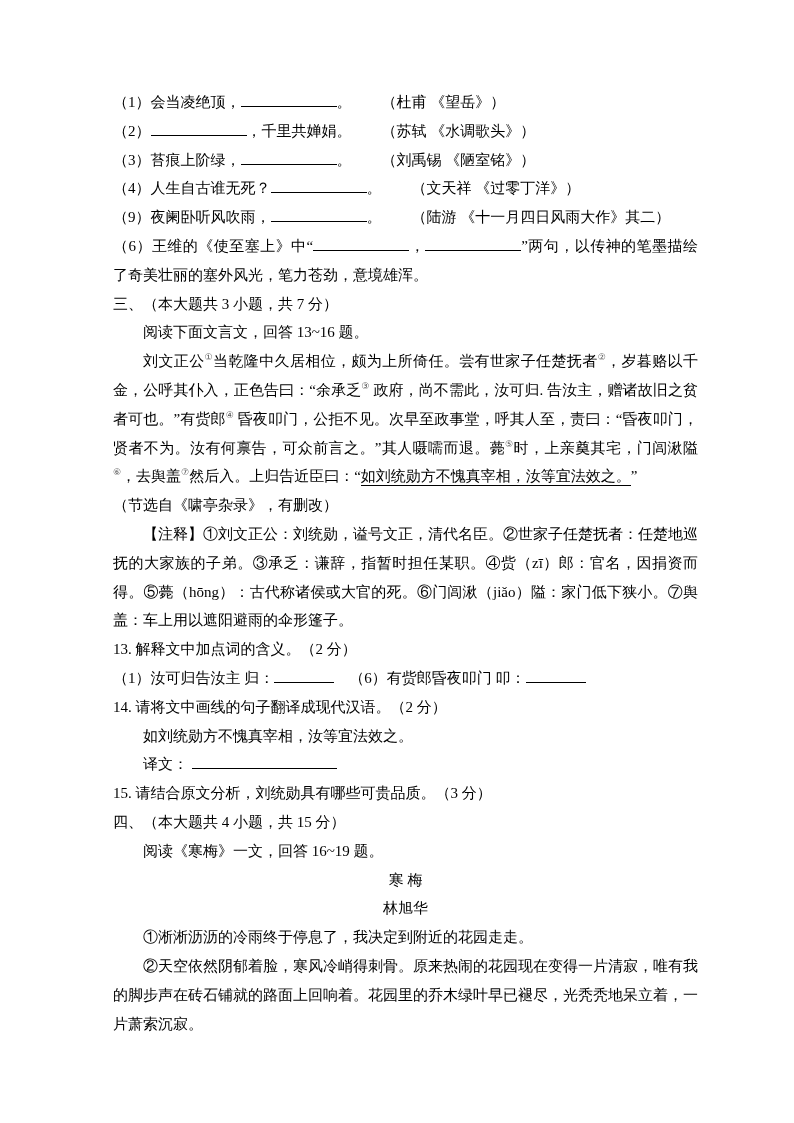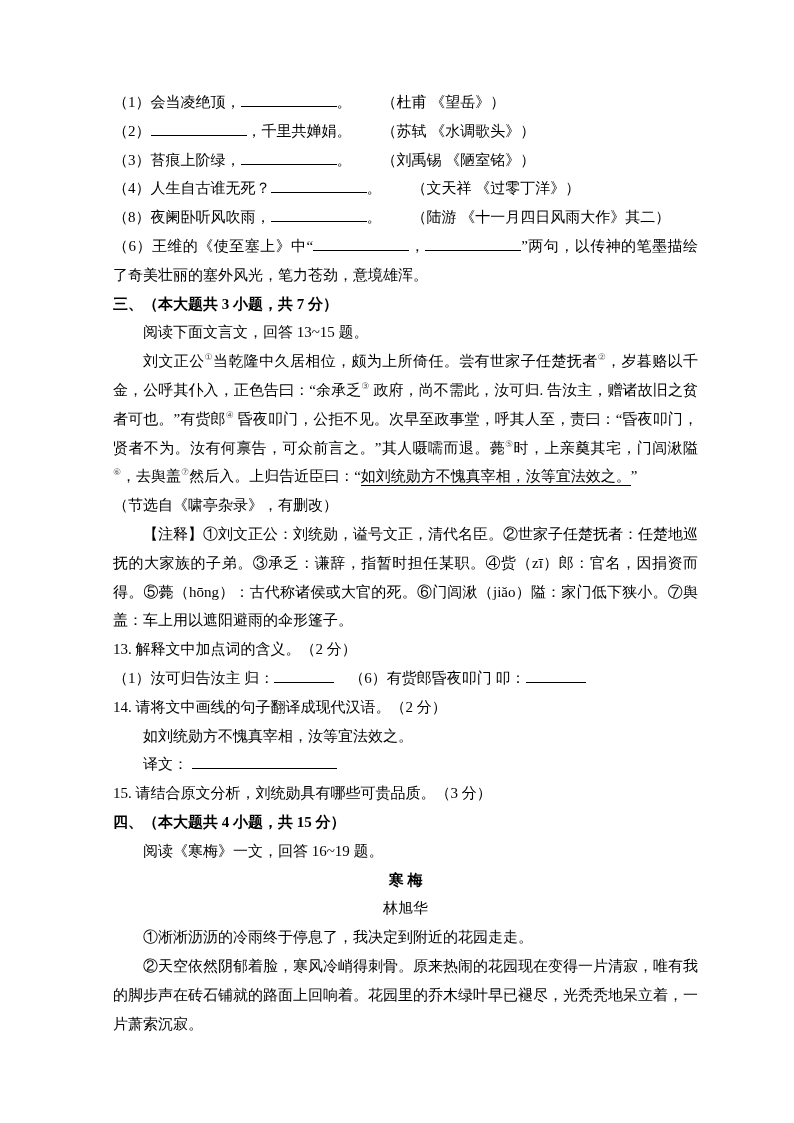--- a/index.html
+++ b/index.html
@@ -18,21 +18,21 @@
   }
   .doc {
     box-sizing: border-box;
     width: 794px;
     height: 1123px;
     padding: 88px 96px 20px 113px;
     text-align: justify;
   }
   p { margin: 0; padding: 0; }
   .indent { text-indent: 2em; }
-  .bold { font-weight: bold; }
+  .bold { font-weight: normal; }
   .center { text-align: center; text-indent: 0; }
   .right { text-indent: 0; }
   .blank {
     display: inline-block;
     border-bottom: 1px solid #000;
     height: 14px;
     vertical-align: baseline;
   }
   .blank.fill  { width: 96px; }
   .blank.short { width: 60px; }
@@ -50,25 +50,25 @@
 </style>
 </head>
 <body>
 
 <div class="doc">
 
   <p><span>（1）会当凌绝顶，</span><span class="blank fill"></span><span>。　　（杜甫 《望岳》）</span></p>
   <p><span>（2）</span><span class="blank fill"></span><span>，千里共婵娟。　　（苏轼 《水调歌头》）</span></p>
   <p><span>（3）苔痕上阶绿，</span><span class="blank fill"></span><span>。　　（刘禹锡 《陋室铭》）</span></p>
   <p><span>（4）人生自古谁无死？</span><span class="blank fill"></span><span>。　　（文天祥 《过零丁洋》）</span></p>
-  <p><span>（8）夜阑卧听风吹雨，</span><span class="blank fill"></span><span>。　　（陆游 《十一月四日风雨大作》其二）</span></p>
+  <p><span>（9）夜阑卧听风吹雨，</span><span class="blank fill"></span><span>。　　（陆游 《十一月四日风雨大作》其二）</span></p>
   <p><span>（6）王维的《使至塞上》中“</span><span class="blank fill"></span><span>，</span><span class="blank fill"></span><span>”两句，以传神的笔墨描绘了奇美壮丽的塞外风光，笔力苍劲，意境雄浑。</span></p>
 
   <p class="bold">三、（本大题共 3 小题，共 7 分）</p>
-  <p class="indent">阅读下面文言文，回答 13~15 题。</p>
+  <p class="indent">阅读下面文言文，回答 13~16 题。</p>
   <p class="indent"><span>刘文正公</span><sup class="note-ref">①</sup><span>当乾隆中久居相位，颇为上所倚任。尝有世家子任楚抚者</span><sup class="note-ref">②</sup><span>，岁暮赂以千金，公呼其仆入，正色告曰：“余承乏</span><sup class="note-ref">③</sup><span> 政府，尚不需此，汝可归. 告汝主，赠诸故旧之贫者可也。”有赀郎</span><sup class="note-ref">④</sup><span> 昏夜叩门，公拒不见。次早至政事堂，呼其人至，责曰：“昏夜叩门，贤者不为。汝有何禀告，可众前言之。”其人嗫嚅而退。薨</span><sup class="note-ref">⑤</sup><span>时，上亲奠其宅，门闾湫隘</span><sup class="note-ref">⑥</sup><span>，去舆盖</span><sup class="note-ref">⑦</sup><span>然后入。上归告近臣曰：“</span><span class="underlined">如刘统勋方不愧真宰相，汝等宜法效之。</span><span>”</span></p>
   <p class="right">（节选自《啸亭杂录》，有删改）</p>
   <p class="indent">【注释】①刘文正公：刘统勋，谥号文正，清代名臣。②世家子任楚抚者：任楚地巡抚的大家族的子弟。③承乏：谦辞，指暂时担任某职。④赀（zī）郎：官名，因捐资而得。⑤薨（hōng）：古代称诸侯或大官的死。⑥门闾湫（jiǎo）隘：家门低下狭小。⑦舆盖：车上用以遮阳避雨的伞形篷子。</p>
 
   <p>13. 解释文中加点词的含义。（2 分）</p>
   <p><span>（1）汝可归告汝主 归：</span><span class="blank short"></span><span>　（6）有赀郎昏夜叩门 叩：</span><span class="blank short"></span></p>
 
   <p>14. 请将文中画线的句子翻译成现代汉语。（2 分）</p>
   <p class="indent">如刘统勋方不愧真宰相，汝等宜法效之。</p>
   <p class="indent"><span>译文： </span><span class="blank long"></span></p>

